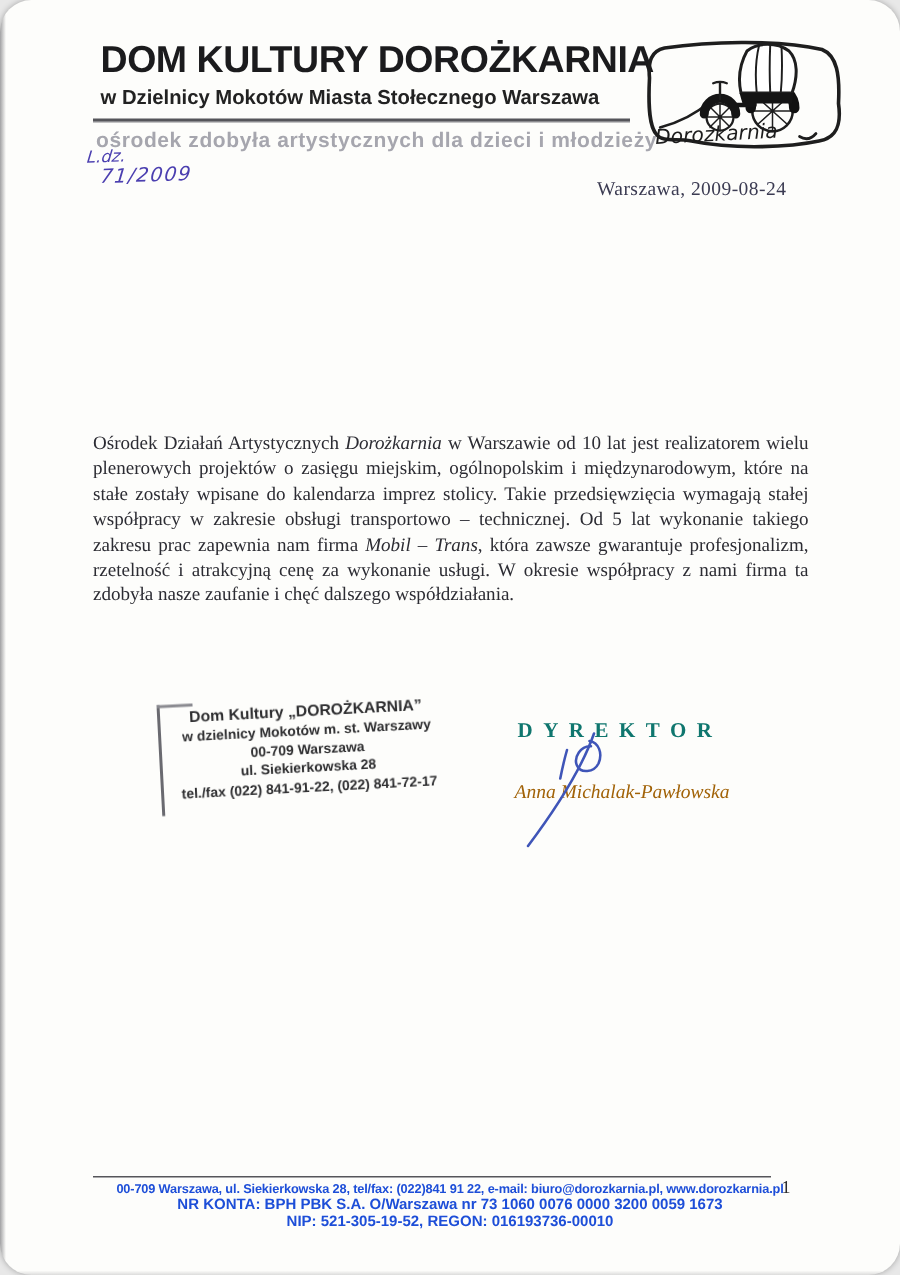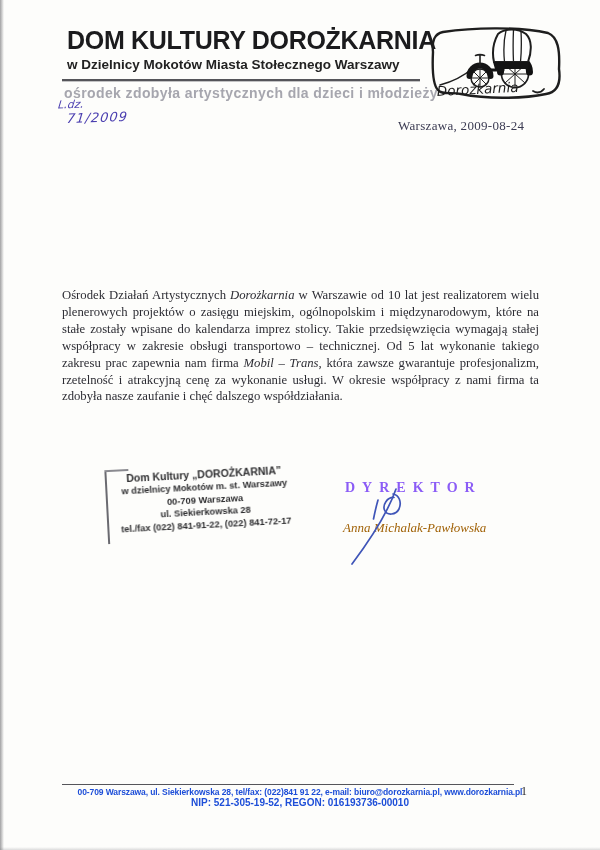--- a/index.html
+++ b/index.html
@@ -1,19 +1,20 @@
 <!DOCTYPE html>
 <html><head>
 <meta charset="utf-8">
 <style>
   html,body{margin:0;padding:0;background:#e8e8e8;}
   .page{
     position:relative;width:600px;height:850px;background:#fdfdfb;
     overflow:hidden;font-family:"Liberation Serif",serif;color:#2c2c33;
     box-shadow:0 0 4px rgba(0,0,0,.3);
+    border-radius:21px;
   }
   .abs{position:absolute;}
   .edge-left{left:0;top:0;bottom:0;width:4px;
     background:linear-gradient(to right,rgba(70,70,75,.5),rgba(255,255,255,0));}
   .edge-bottom{left:0;right:0;bottom:0;height:3px;
     background:linear-gradient(to top,rgba(120,120,125,.25),rgba(255,255,255,0));}
 
   
   .brand-title{left:67px;top:26px;font-family:"Liberation Sans",sans-serif;
     font-weight:bold;font-size:25px;letter-spacing:-0.3px;color:#1b1b1d;white-space:nowrap;}
@@ -47,42 +48,42 @@
   .stamp{left:112px;top:468px;width:186px;transform:rotate(-3deg);
     text-align:center;font-family:"Liberation Sans",sans-serif;font-weight:bold;
     color:#2e2e30;filter:blur(.15px);}
   .stamp-l1{font-size:10.5px;line-height:13px;white-space:nowrap;}
   .stamp-ln{font-size:9.3px;line-height:12.6px;white-space:nowrap;}
   .stamp-corner-v{position:absolute;left:-6px;top:-3px;width:1.5px;height:74px;background:#6a6a70;}
   .stamp-corner-h{position:absolute;left:-6px;top:-3px;width:24px;height:1.5px;background:#8a8a90;}
 
   
   .dyrektor{left:345px;top:480px;font-weight:bold;font-size:14px;letter-spacing:7px;
-    color:#8b5cf6;white-space:nowrap;}
+    color:#0f766e;white-space:nowrap;}
   .director-name{left:343px;top:520px;font-style:italic;font-size:13px;color:#a16207;white-space:nowrap;}
   .signature-svg{left:338px;top:484px;width:110px;height:86px;}
 
   
   .footer-rule{left:62px;top:784px;width:452px;height:1px;background:#55555a;}
   .footer{left:35px;top:787px;width:530px;text-align:center;
     font-family:"Liberation Sans",sans-serif;font-weight:bold;color:#1d4ed8;}
   .footer-l1{font-size:8.5px;letter-spacing:-0.1px;white-space:nowrap;}
   .footer-l2{font-size:10px;margin-top:1px;white-space:nowrap;}
   .footer-l3{font-size:10px;white-space:nowrap;}
   .page-num{left:521px;top:784px;font-size:12px;color:#2b2b2e;}
 </style>
 </head>
 <body>
 
 <div class="page">
   <div class="abs edge-left"></div>
   <div class="abs edge-bottom"></div>
 
   <div class="abs brand-title">DOM KULTURY DOROŻKARNIA</div>
-  <div class="abs brand-subtitle">w Dzielnicy Mokotów Miasta Stołecznego Warszawy</div>
+  <div class="abs brand-subtitle">w Dzielnicy Mokotów Miasta Stołecznego Warszawa</div>
   <div class="abs brand-rule"></div>
   <div class="abs brand-tagline">ośrodek zdobyła artystycznych dla dzieci i młodzieży</div>
 
   <div class="abs handwrite hw1" style="color: rgb(75, 63, 176);">L.dz.</div>
   <div class="abs handwrite hw2" style="color: rgb(75, 63, 176);">71/2009</div>
 
   <svg class="abs logo" viewBox="0 0 136 80">
     <g stroke="#1e1e1e" fill="none" stroke-linecap="round" stroke-linejoin="round">
       <path d="M 14 7 C 5 9 3 16 4 27 C 3 47 4 60 9 65 C 13 70 22 67 32 69 C 62 75 98 73 117 69 C 129 67 132 58 130 44 C 131 25 129 12 119 8 C 88 1 42 3 14 7" stroke-width="2.4"></path>
       <path d="M 11 60 C 26 56 36 50 44 43" stroke-width="1.6"></path>
@@ -123,16 +124,17 @@
     <g fill="none" stroke-width="1.7" stroke-linecap="round" stroke="#3f55b8">
       <path d="M 40 16 C 38 23 36.5 30 35.5 35"></path>
       <path d="M 55 10 C 61 11 64 18 61 25 C 58 31 49 32 46.5 26 C 44.5 21 49 13 56 13.5"></path>
       <path d="M 58 5 C 50 28 32 56 14 80"></path>
     </g>
   </svg>
 
   <div class="abs footer-rule"></div>
   <div class="abs footer">
     <div class="footer-l1">00-709 Warszawa, ul. Siekierkowska 28, tel/fax: (022)841 91 22, e-mail: biuro@dorozkarnia.pl, www.dorozkarnia.pl</div>
+    <div class="footer-l2">NR KONTA: BPH PBK S.A. O/Warszawa nr 73 1060 0076 0000 3200 0059 1673</div>
     <div class="footer-l3">NIP: 521-305-19-52, REGON: 016193736-00010</div>
   </div>
   <div class="abs page-num">1</div>
 </div>
 
 </body></html>

